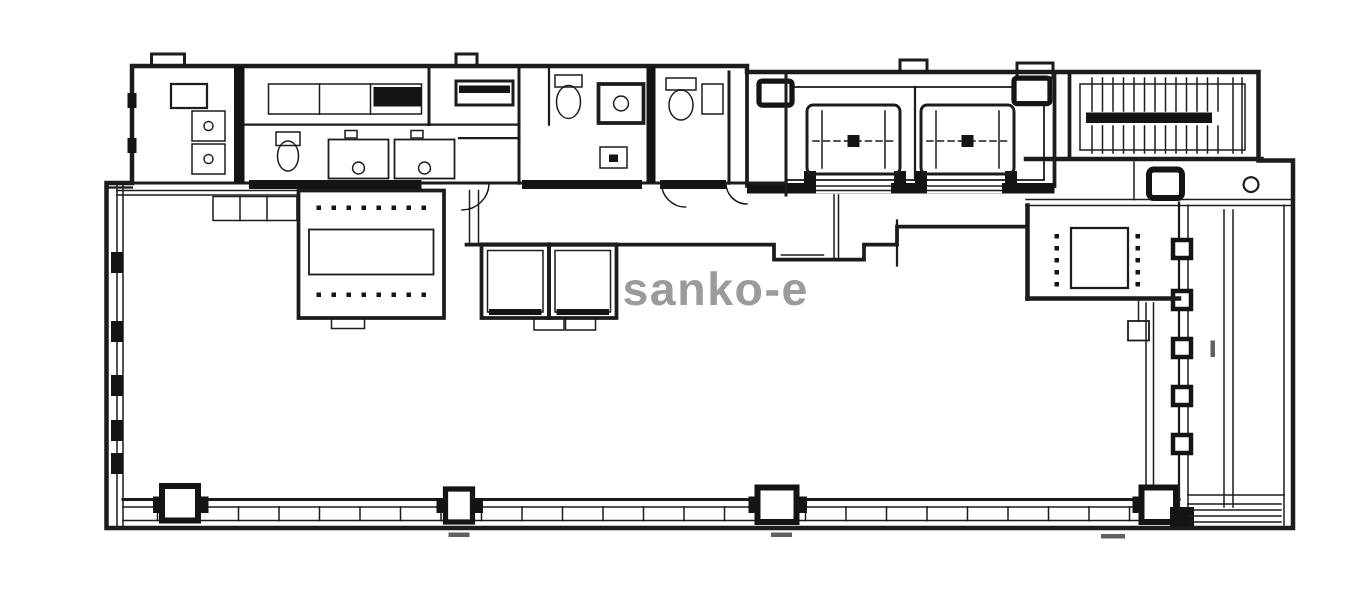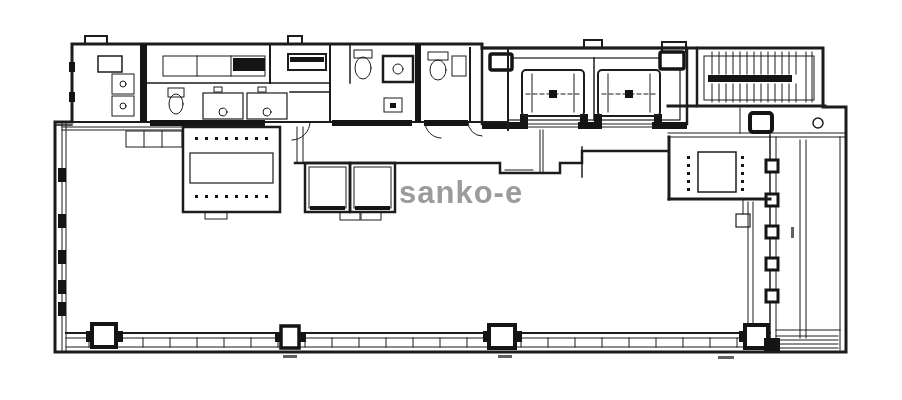--- a/index.html
+++ b/index.html
@@ -1,17 +1,17 @@
 <!DOCTYPE html>
 <html><head>
 <meta charset="utf-8">
 <style>
   html,body{margin:0;padding:0;background:#ffffff;}
   body{width:902px;height:400px;overflow:hidden;font-family:"Liberation Sans",sans-serif;}
-  .plan-wrap{position:relative;width:732px;height:400px;background:#fff;}
+  .plan-wrap{position:relative;width:732px;height:400px;background:#fff;margin-left:16px;}
   svg{display:block;}
   .ln{stroke:#1c1c1c;fill:none;stroke-linecap:square;}
   .w1{stroke-width:1;}
   .w12{stroke-width:1.2;}
   .w15{stroke-width:1.5;}
   .w2{stroke-width:2;}
   .w25{stroke-width:2.5;}
   .w3{stroke-width:3;}
   .w35{stroke-width:3.5;}
   .w4{stroke-width:4;}

